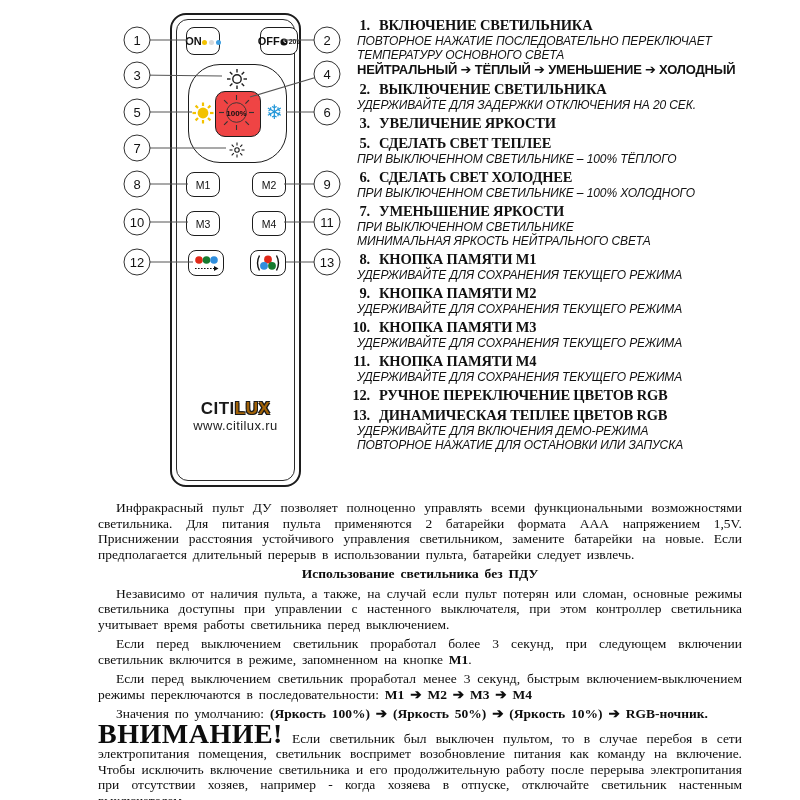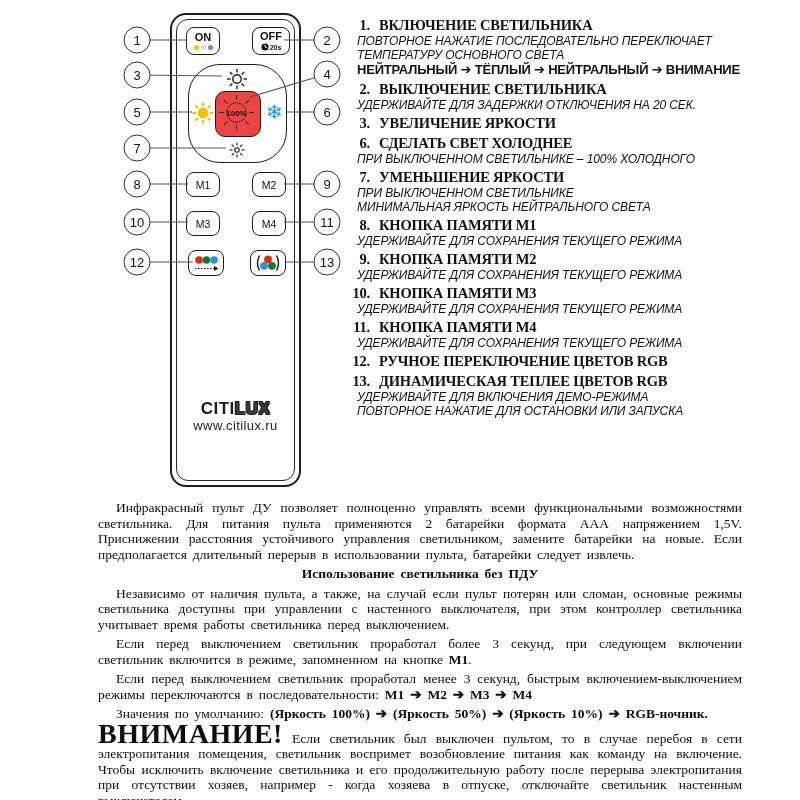--- a/index.html
+++ b/index.html
@@ -6,23 +6,23 @@
   #page{position:relative;width:800px;height:800px;background:#ffffff;overflow:hidden;
         font-family:"Liberation Sans","DejaVu Sans",sans-serif;color:#111;}
 
   
   #diagram{position:absolute;left:0;top:0;width:360px;height:500px;}
   .remote{position:absolute;left:170px;top:13px;width:127px;height:470px;
           border:2px solid #1d1d1d;border-radius:16px;background:#fff;}
   .remote-inner{position:absolute;left:4px;top:4px;right:4px;bottom:4px;
           border:1px solid #2a2a2a;border-radius:12px;}
   .btn{position:absolute;border:1.6px solid #1d1d1d;border-radius:8px;background:#fff;
-       display:flex;flex-direction:column;align-items:center;justify-content:center;}
+       display:flex;flex-direction:row;align-items:center;justify-content:center;}
   .btn-on{left:14px;top:12px;width:32px;height:26px;}
-  .btn-off{left:80px;top:12px;width:36px;height:26px;}
+  .btn-off{left:88px;top:12px;width:36px;height:26px;}
   .btn-label{font-size:11px;font-weight:bold;line-height:11px;letter-spacing:0;}
   .dots{display:flex;gap:2px;margin-top:2px;}
   .dot{width:5px;height:5px;border-radius:50%;display:inline-block;}
   .off-timer{display:flex;align-items:center;gap:1px;margin-top:1px;}
   .off-timer span{font-size:7px;font-weight:bold;}
   .pad{position:absolute;left:16px;top:49px;width:97px;height:97px;
        border:1.6px solid #1d1d1d;border-radius:32px;background:#fff;}
   .pad-top{position:absolute;left:37px;top:3px;}
   .pad-left{position:absolute;left:2px;top:36px;}
   .pad-right{position:absolute;left:77px;top:35px;font-size:20px;line-height:24px;color:#2196d8;
@@ -30,21 +30,21 @@
   .pad-bottom{position:absolute;left:40px;top:77px;}
   .center-btn{position:absolute;left:26px;top:26px;width:44px;height:44px;
               border:1.6px solid #1d1d1d;border-radius:10px;background:#ef4444;}
   .m-btn{width:32px;height:23px;font-size:10.5px;font-weight:normal;}
   .m1{left:14px;top:157px;} .m2{left:80px;top:157px;}
   .m3{left:14px;top:196px;} .m4{left:80px;top:196px;}
   .rgb1{left:16px;top:235px;width:34px;height:24px;}
   .rgb2{left:78px;top:235px;width:34px;height:24px;}
   .logo{position:absolute;left:0;right:0;top:385px;text-align:center;
         font-size:17px;font-weight:bold;letter-spacing:.5px;line-height:18px;color:#1a1a1a;}
-  .logo .lux{color:#404040;text-shadow:-1px -1px 0 #1a1a1a,1px -1px 0 #1a1a1a,-1px 1px 0 #1a1a1a,1px 1px 0 #1a1a1a;}
+  .logo .lux{color:#a16207;text-shadow:-1px -1px 0 #1a1a1a,1px -1px 0 #1a1a1a,-1px 1px 0 #1a1a1a,1px 1px 0 #1a1a1a;}
   .logo-url{position:absolute;left:0;right:0;top:403px;text-align:center;font-size:13px;
             letter-spacing:.4px;color:#222;}
   #lines-overlay{position:absolute;left:0;top:0;pointer-events:none;}
   #lines-overlay line{stroke:#555;stroke-width:1.2;}
   .callout{position:absolute;transform:translate(-50%,-50%);width:25px;height:25px;
            border:1.4px solid #333;border-radius:50%;background:#fff;z-index:3;
            display:flex;align-items:center;justify-content:center;font-size:13px;color:#111;}
 
   
   #functions-list{position:absolute;left:352px;top:14px;width:442px;}
@@ -218,28 +218,32 @@
       <div class="callout" style="left: 327px; top: 222px;">11</div>
       <div class="callout" style="left: 137px; top: 262px;">12</div>
       <div class="callout" style="left: 327px; top: 262px;">13</div>
     </div>
 
   <div id="functions-list">
       <div class="fn-item">
         <div class="fn-title"><span class="fn-num">1.</span><span class="fn-text">ВКЛЮЧЕНИЕ СВЕТИЛЬНИКА</span></div>
         <div class="fn-sub">ПОВТОРНОЕ НАЖАТИЕ ПОСЛЕДОВАТЕЛЬНО ПЕРЕКЛЮЧАЕТ</div>
         <div class="fn-sub">ТЕМПЕРАТУРУ ОСНОВНОГО СВЕТА</div>
-        <div class="fn-sub-bold">НЕЙТРАЛЬНЫЙ ➔ ТЁПЛЫЙ ➔ НЕЙТРАЛЬНЫЙ ➔ ВНИМАНИЕ</div>
+        <div class="fn-sub-bold">НЕЙТРАЛЬНЫЙ ➔ ТЁПЛЫЙ ➔ УМЕНЬШЕНИЕ ➔ ХОЛОДНЫЙ</div>
       </div>
       <div class="fn-item">
         <div class="fn-title"><span class="fn-num">2.</span><span class="fn-text">ВЫКЛЮЧЕНИЕ СВЕТИЛЬНИКА</span></div>
         <div class="fn-sub">УДЕРЖИВАЙТЕ ДЛЯ ЗАДЕРЖКИ ОТКЛЮЧЕНИЯ НА 20 СЕК.</div>
       </div>
       <div class="fn-item">
         <div class="fn-title"><span class="fn-num">3.</span><span class="fn-text">УВЕЛИЧЕНИЕ ЯРКОСТИ</span></div>
+      </div>
+      <div class="fn-item">
+        <div class="fn-title"><span class="fn-num">5.</span><span class="fn-text">СДЕЛАТЬ СВЕТ ТЕПЛЕЕ</span></div>
+        <div class="fn-sub">ПРИ ВЫКЛЮЧЕННОМ СВЕТИЛЬНИКЕ – 100% ТЁПЛОГО</div>
       </div>
       <div class="fn-item">
         <div class="fn-title"><span class="fn-num">6.</span><span class="fn-text">СДЕЛАТЬ СВЕТ ХОЛОДНЕЕ</span></div>
         <div class="fn-sub">ПРИ ВЫКЛЮЧЕННОМ СВЕТИЛЬНИКЕ – 100% ХОЛОДНОГО</div>
       </div>
       <div class="fn-item">
         <div class="fn-title"><span class="fn-num">7.</span><span class="fn-text">УМЕНЬШЕНИЕ ЯРКОСТИ</span></div>
         <div class="fn-sub">ПРИ ВЫКЛЮЧЕННОМ СВЕТИЛЬНИКЕ</div>
         <div class="fn-sub">МИНИМАЛЬНАЯ ЯРКОСТЬ НЕЙТРАЛЬНОГО СВЕТА</div>
       </div>

